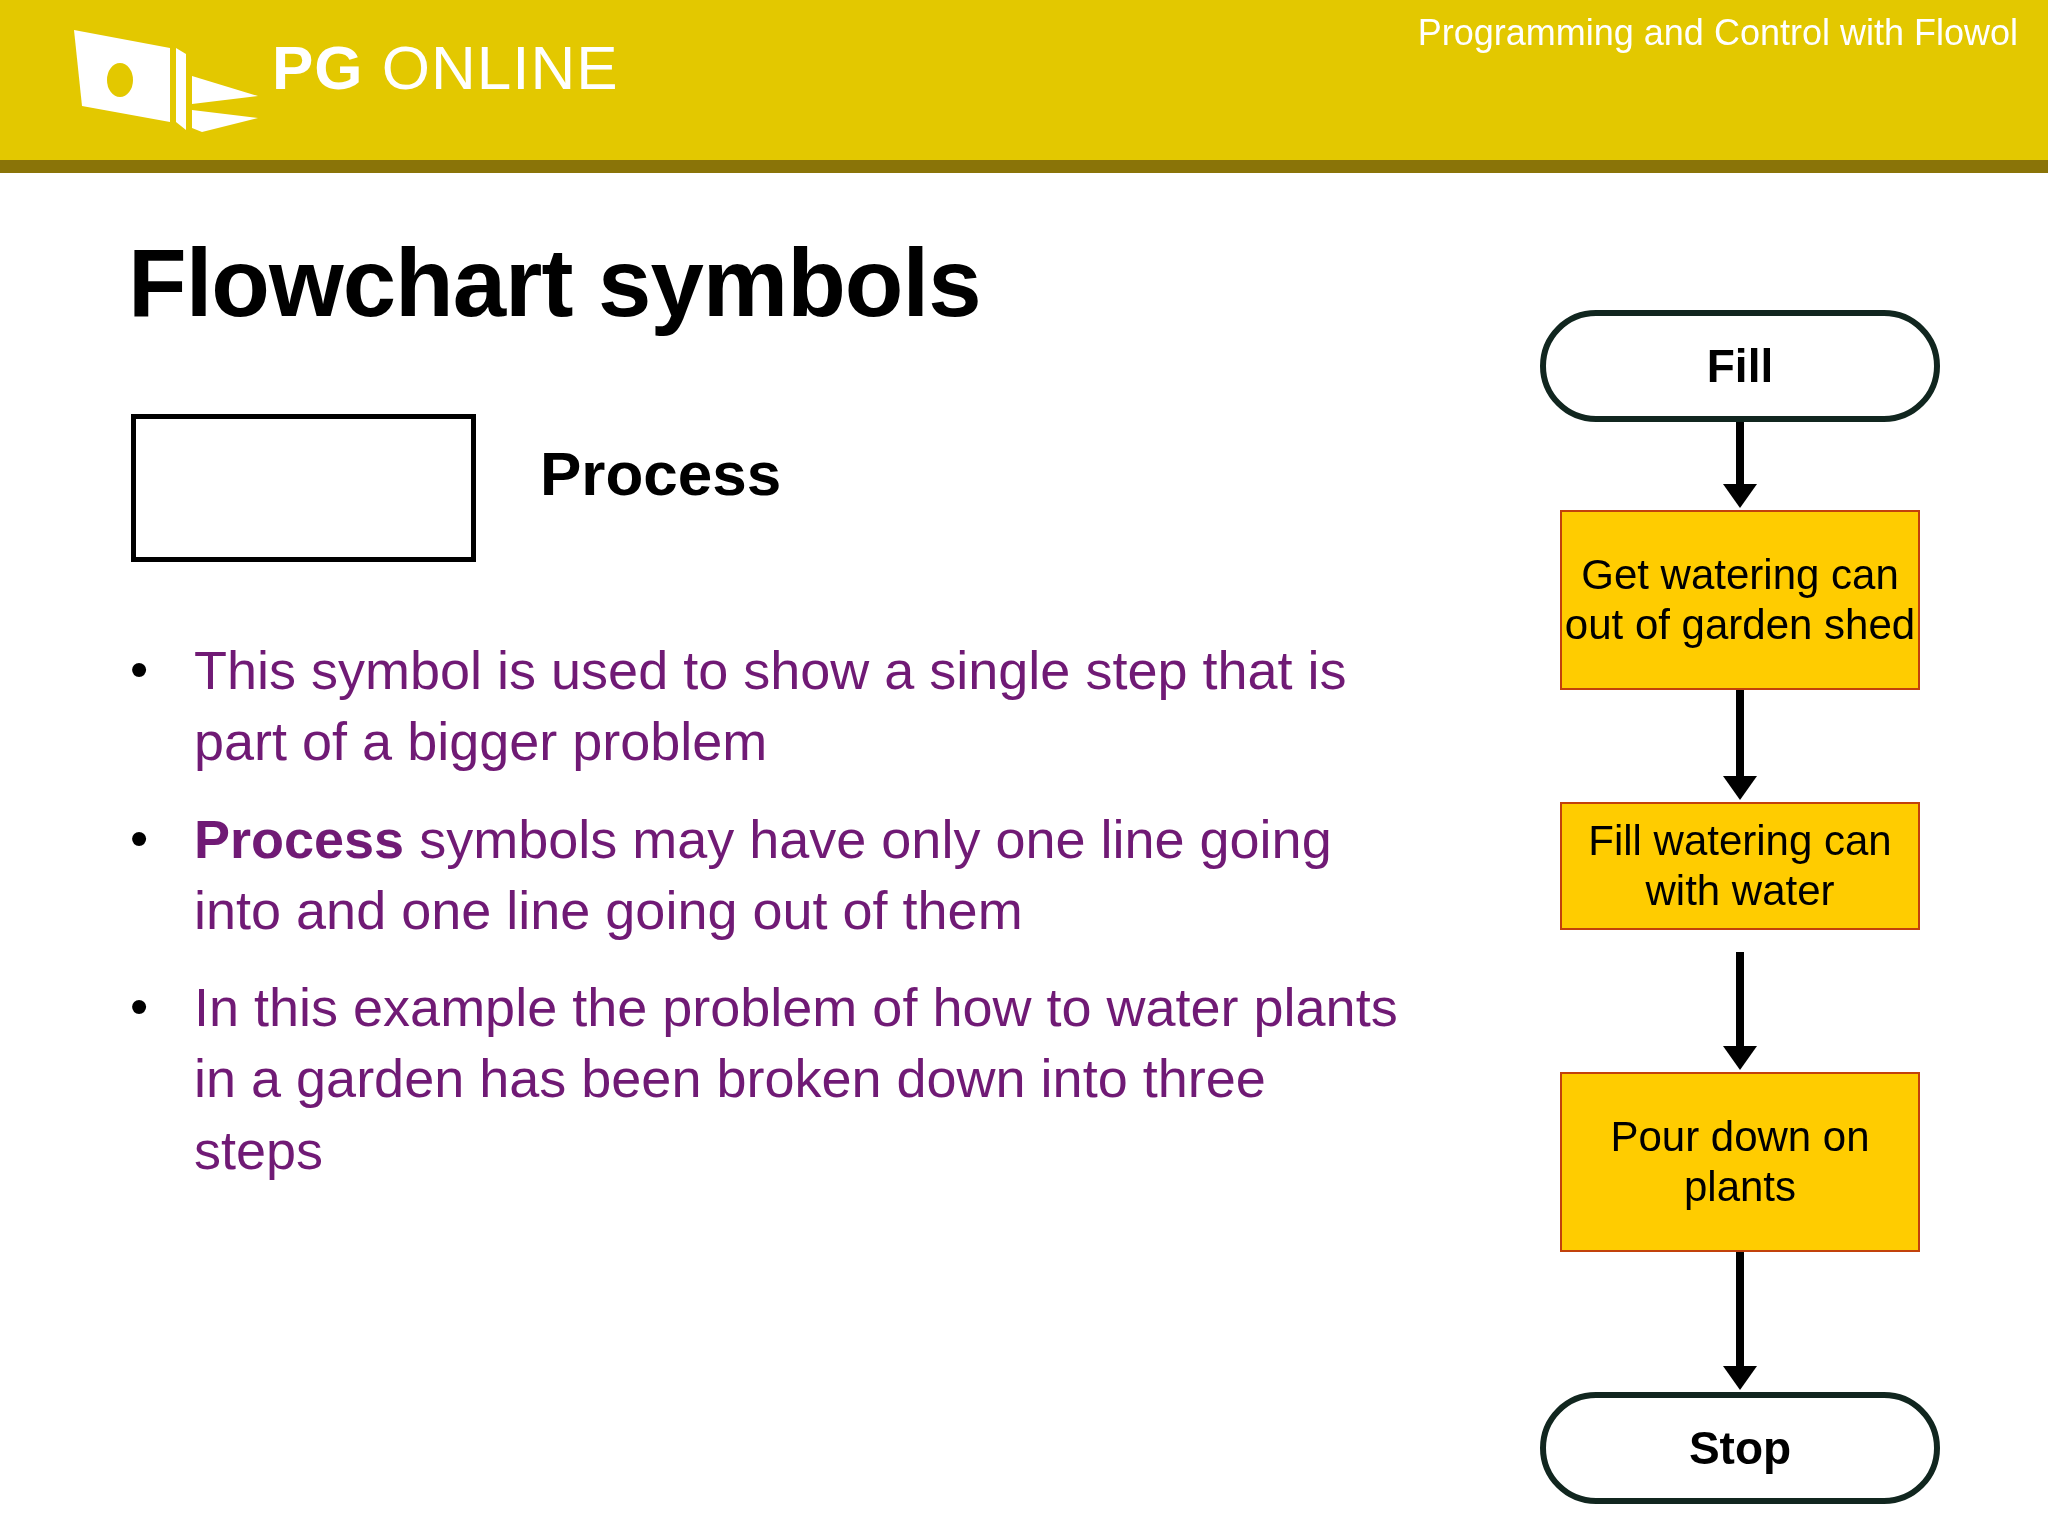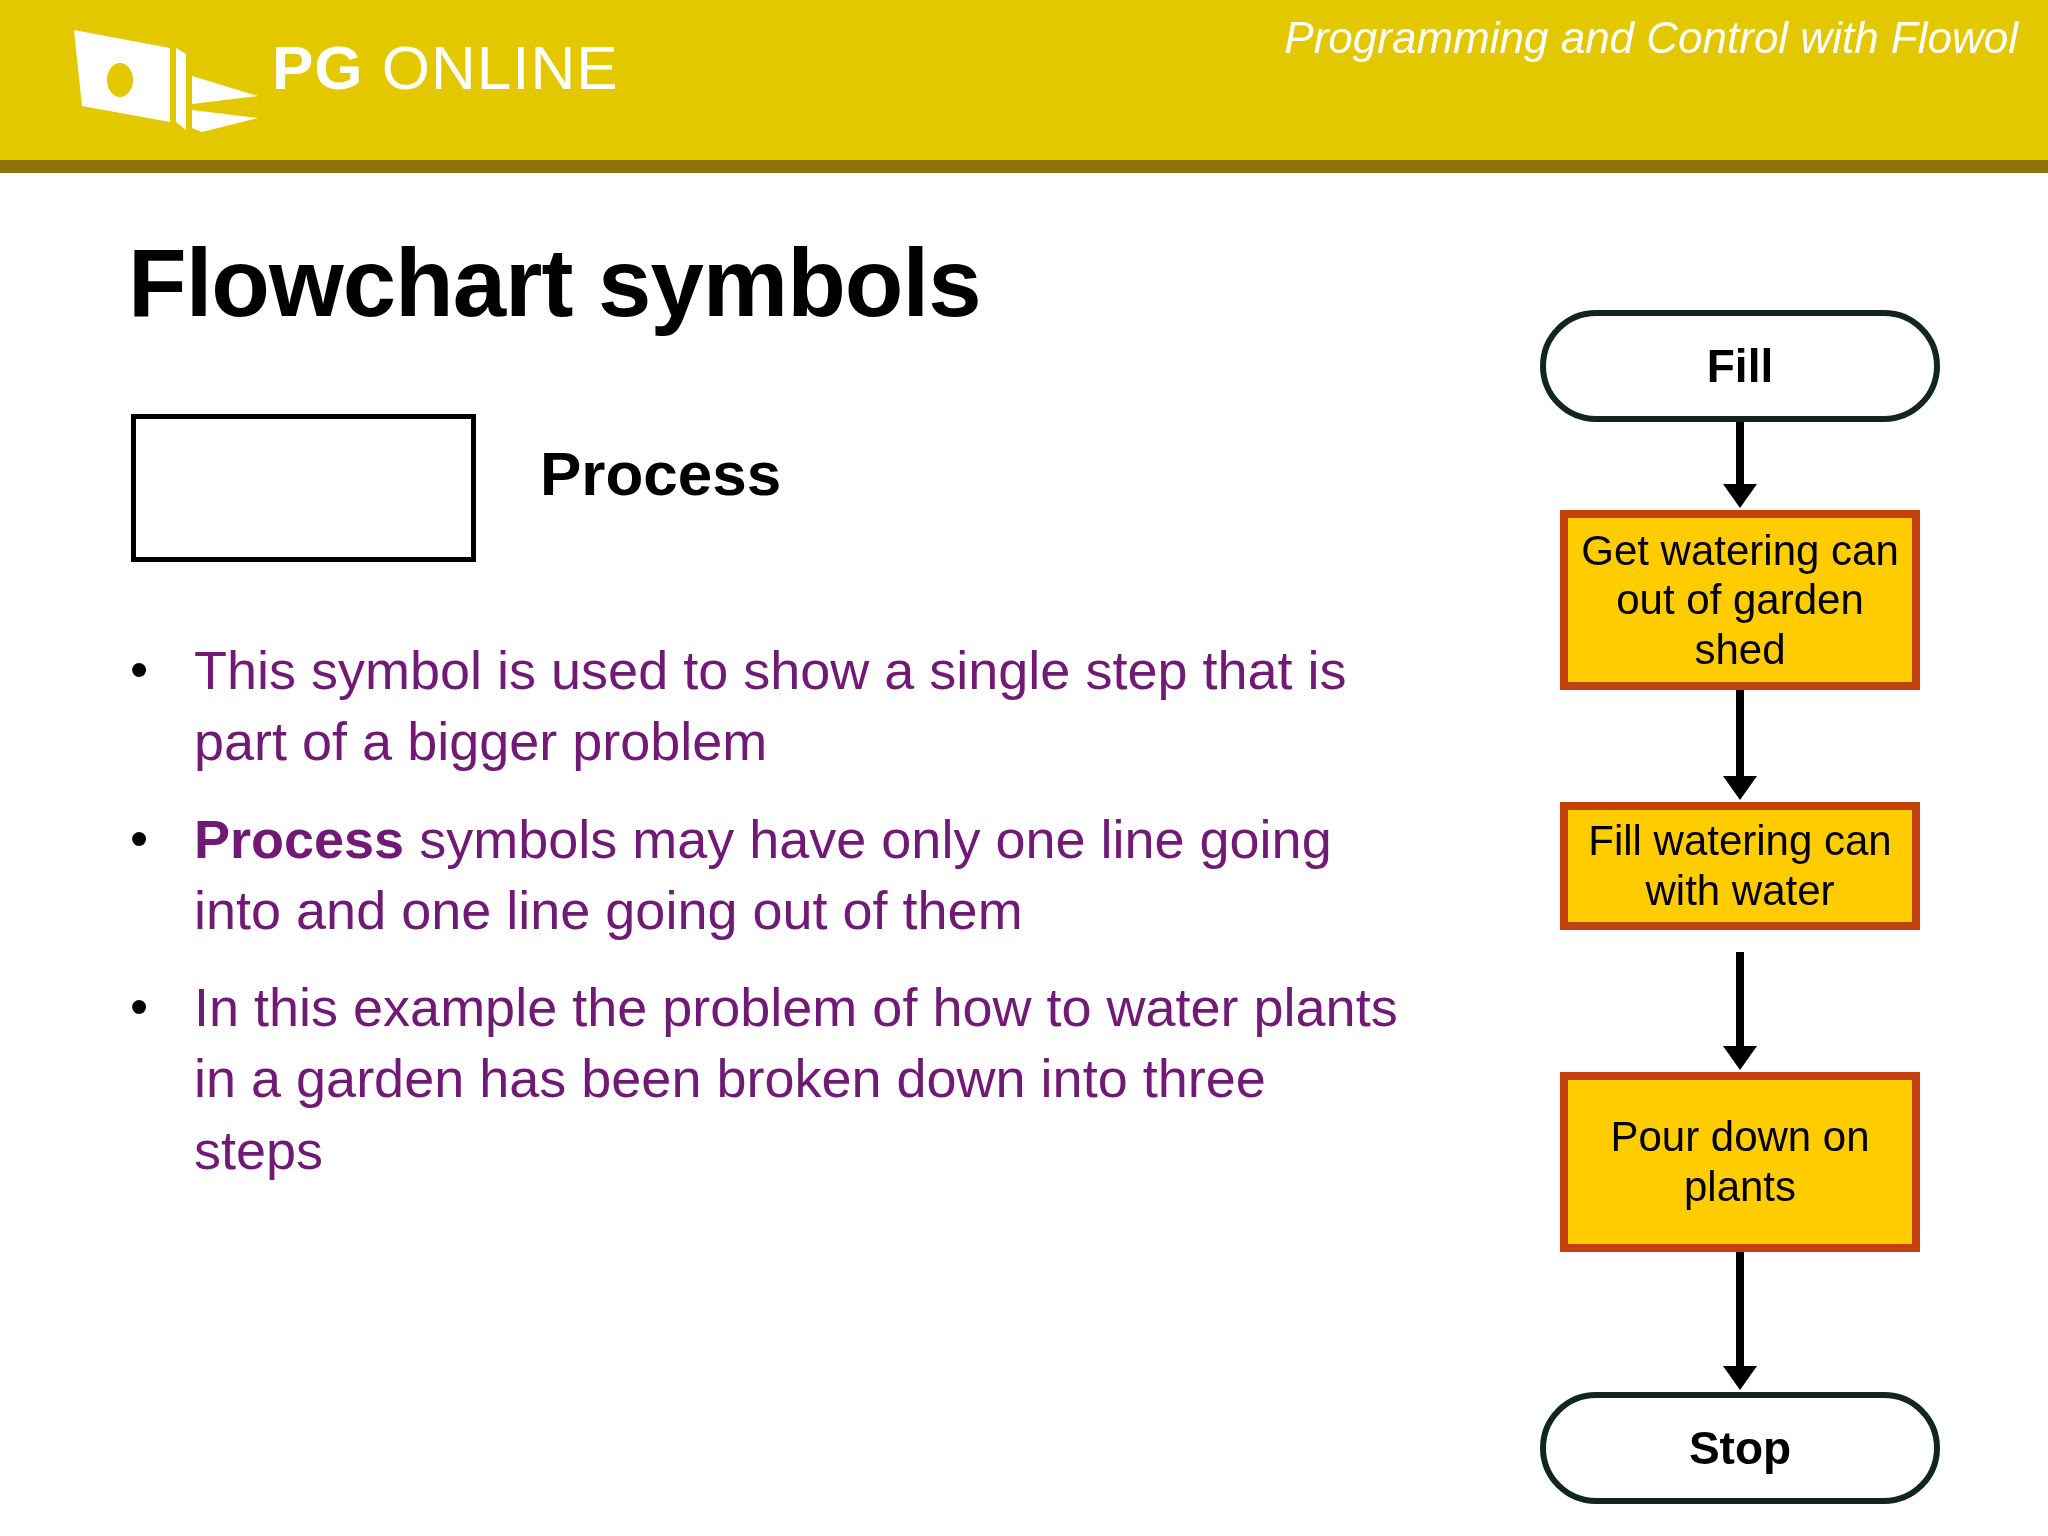--- a/index.html
+++ b/index.html
@@ -51,24 +51,23 @@
     font-weight: normal;
     margin-top: 23px;
   }
   .header-titles {
     position: absolute;
     right: 30px; top: 12px;
     text-align: right;
     line-height: 1.18;
   }
   .header-title {
-    font-size: 44px;
+    font-size: 36px;
     color: #ffffff;
     white-space: nowrap;
-    font-style: italic;
   }
   .header-subtitle {
     font-size: 50px;
     color: #8a7408;
     white-space: nowrap;
   }
 
   
   .slide-title {
     position: absolute;
@@ -144,21 +143,21 @@
     align-items: center;
     justify-content: center;
     font-size: 46px;
     font-weight: bold;
     color: #000000;
   }
   .proc {
     position: absolute;
     left: 20px;
     width: 360px;
-    border: 8px solid #c2410c;
+    border: 2px solid #c2410c;
     background: #ffcc00;
     box-sizing: border-box;
     display: flex;
     align-items: center;
     justify-content: center;
     text-align: center;
     font-size: 42px;
     line-height: 1.18;
     color: #000000;
   }

